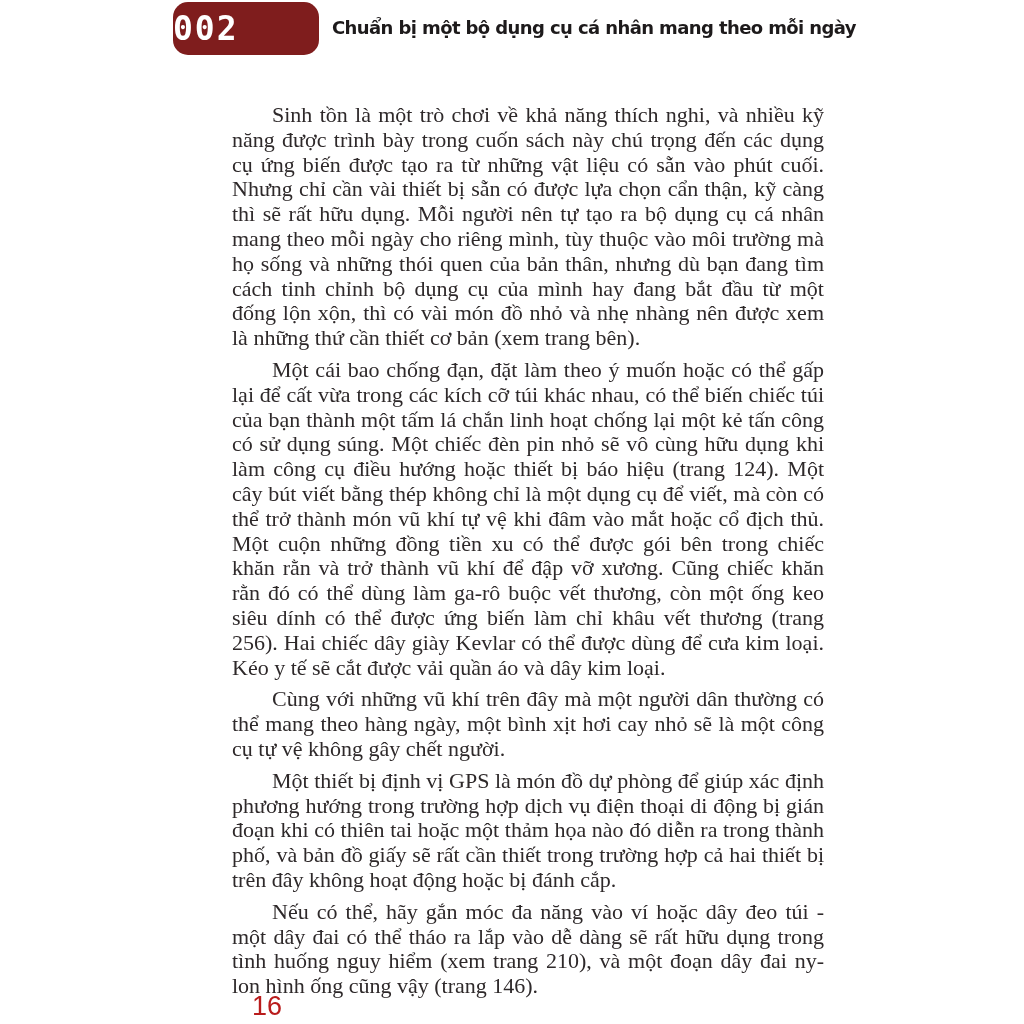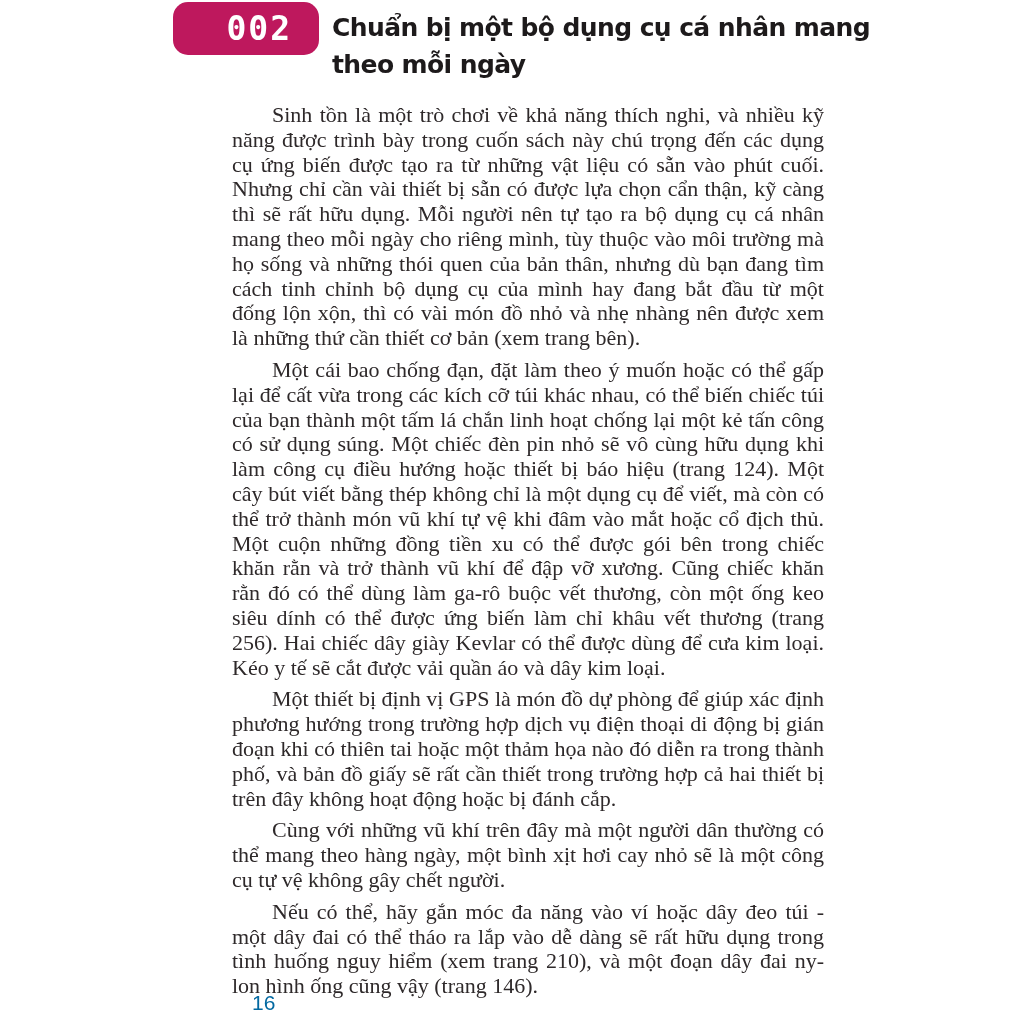--- a/index.html
+++ b/index.html
@@ -14,45 +14,45 @@
     background: #ffffff;
     overflow: hidden;
     font-family: "Liberation Serif", "DejaVu Serif", serif;
   }
   .chapter-badge {
     position: absolute;
     left: 173px;
     top: 2px;
     width: 146px;
     height: 53px;
-    background: #be185d;
+    background: #7f1d1d;
     border-radius: 15px;
     display: flex;
     align-items: center;
-    justify-content: flex-end;
+    justify-content: flex-start;
     box-sizing: border-box;
-    padding-right: 27px;
+    padding-right: 13px;
   }
   .chapter-badge span {
     color: #ffffff;
     font-family: "DejaVu Sans Mono", monospace;
     font-weight: bold;
     font-size: 33px;
     letter-spacing: 2px;
     line-height: 1;
   }
   .chapter-title {
     position: absolute;
     left: 332px;
     top: 9px;
     width: 545px;
     margin: 0;
     font-family: "DejaVu Sans", "Liberation Sans", sans-serif;
     font-weight: bold;
-    font-size: 25px;
+    font-size: 18px;
     line-height: 37px;
     letter-spacing: -0.6px;
     color: #1d1a1b;
   }
   .body-text {
     position: absolute;
     left: 232px;
     top: 103px;
     width: 592px;
     color: #2e292a;
@@ -62,38 +62,38 @@
   }
   .body-text p {
     margin: 0 0 7px 0;
     text-indent: 40px;
   }
   .page-number {
     position: absolute;
     left: 252px;
     top: 991px;
     font-family: "Liberation Sans", "DejaVu Sans", sans-serif;
-    font-size: 21px;
-    color: #0369a1;
+    font-size: 27px;
+    color: #b91c1c;
   }
 </style>
 </head>
 <body>
 
 <div class="page">
 
   <div class="chapter-badge">
     <span>002</span>
   </div>
 
   <h1 class="chapter-title">Chuẩn bị một bộ dụng cụ cá nhân mang theo mỗi ngày</h1>
 
   <div class="body-text">
     <p>Sinh tồn là một trò chơi về khả năng thích nghi, và nhiều kỹ năng được trình bày trong cuốn sách này chú trọng đến các dụng cụ ứng biến được tạo ra từ những vật liệu có sẵn vào phút cuối. Nhưng chỉ cần vài thiết bị sẵn có được lựa chọn cẩn thận, kỹ càng thì sẽ rất hữu dụng. Mỗi người nên tự tạo ra bộ dụng cụ cá nhân mang theo mỗi ngày cho riêng mình, tùy thuộc vào môi trường mà họ sống và những thói quen của bản thân, nhưng dù bạn đang tìm cách tinh chỉnh bộ dụng cụ của mình hay đang bắt đầu từ một đống lộn xộn, thì có vài món đồ nhỏ và nhẹ nhàng nên được xem là những thứ cần thiết cơ bản (xem trang bên).</p>
     <p>Một cái bao chống đạn, đặt làm theo ý muốn hoặc có thể gấp lại để cất vừa trong các kích cỡ túi khác nhau, có thể biến chiếc túi của bạn thành một tấm lá chắn linh hoạt chống lại một kẻ tấn công có sử dụng súng. Một chiếc đèn pin nhỏ sẽ vô cùng hữu dụng khi làm công cụ điều hướng hoặc thiết bị báo hiệu (trang 124). Một cây bút viết bằng thép không chỉ là một dụng cụ để viết, mà còn có thể trở thành món vũ khí tự vệ khi đâm vào mắt hoặc cổ địch thủ. Một cuộn những đồng tiền xu có thể được gói bên trong chiếc khăn rằn và trở thành vũ khí để đập vỡ xương. Cũng chiếc khăn rằn đó có thể dùng làm ga-rô buộc vết thương, còn một ống keo siêu dính có thể được ứng biến làm chỉ khâu vết thương (trang 256). Hai chiếc dây giày Kevlar có thể được dùng để cưa kim loại. Kéo y tế sẽ cắt được vải quần áo và dây kim loại.</p>
+    <p>Cùng với những vũ khí trên đây mà một người dân thường có thể mang theo hàng ngày, một bình xịt hơi cay nhỏ sẽ là một công cụ tự vệ không gây chết người.</p>
     <p>Một thiết bị định vị GPS là món đồ dự phòng để giúp xác định phương hướng trong trường hợp dịch vụ điện thoại di động bị gián đoạn khi có thiên tai hoặc một thảm họa nào đó diễn ra trong thành phố, và bản đồ giấy sẽ rất cần thiết trong trường hợp cả hai thiết bị trên đây không hoạt động hoặc bị đánh cắp.</p>
-    <p>Cùng với những vũ khí trên đây mà một người dân thường có thể mang theo hàng ngày, một bình xịt hơi cay nhỏ sẽ là một công cụ tự vệ không gây chết người.</p>
     <p>Nếu có thể, hãy gắn móc đa năng vào ví hoặc dây đeo túi - một dây đai có thể tháo ra lắp vào dễ dàng sẽ rất hữu dụng trong tình huống nguy hiểm (xem trang 210), và một đoạn dây đai ny-lon hình ống cũng vậy (trang 146).</p>
   </div>
 
   <div class="page-number">16</div>
 
 </div>
 
 </body></html>

